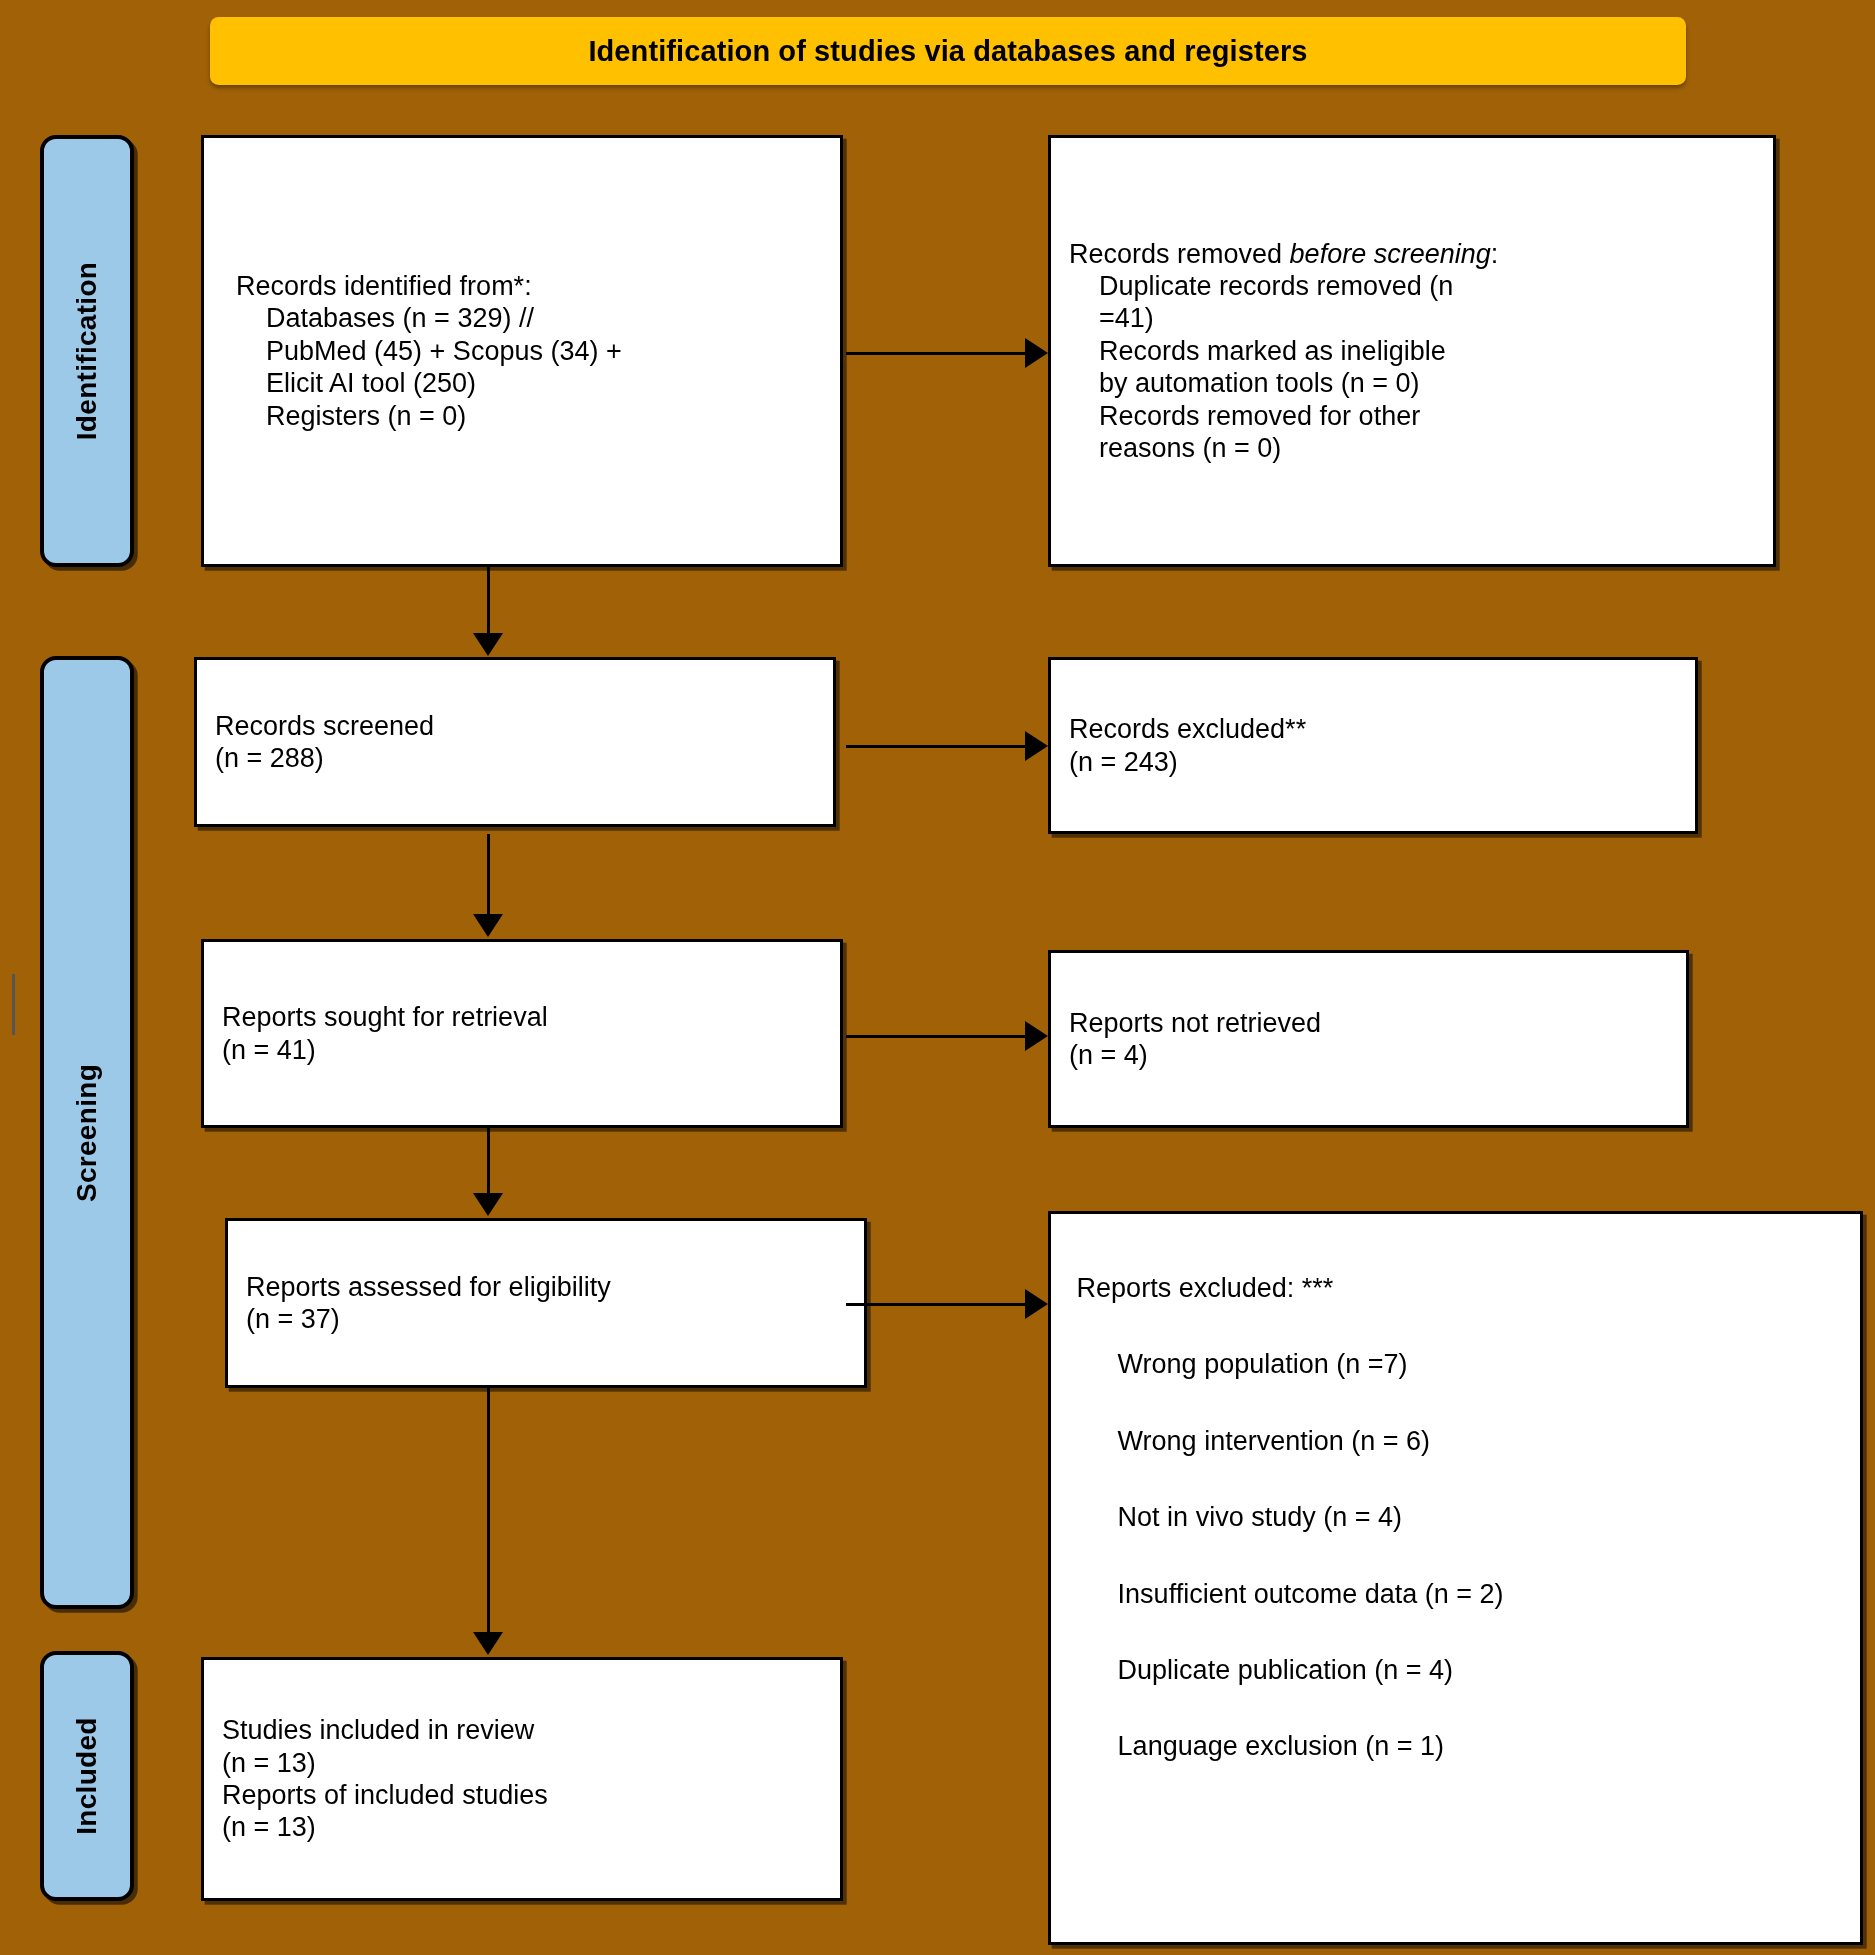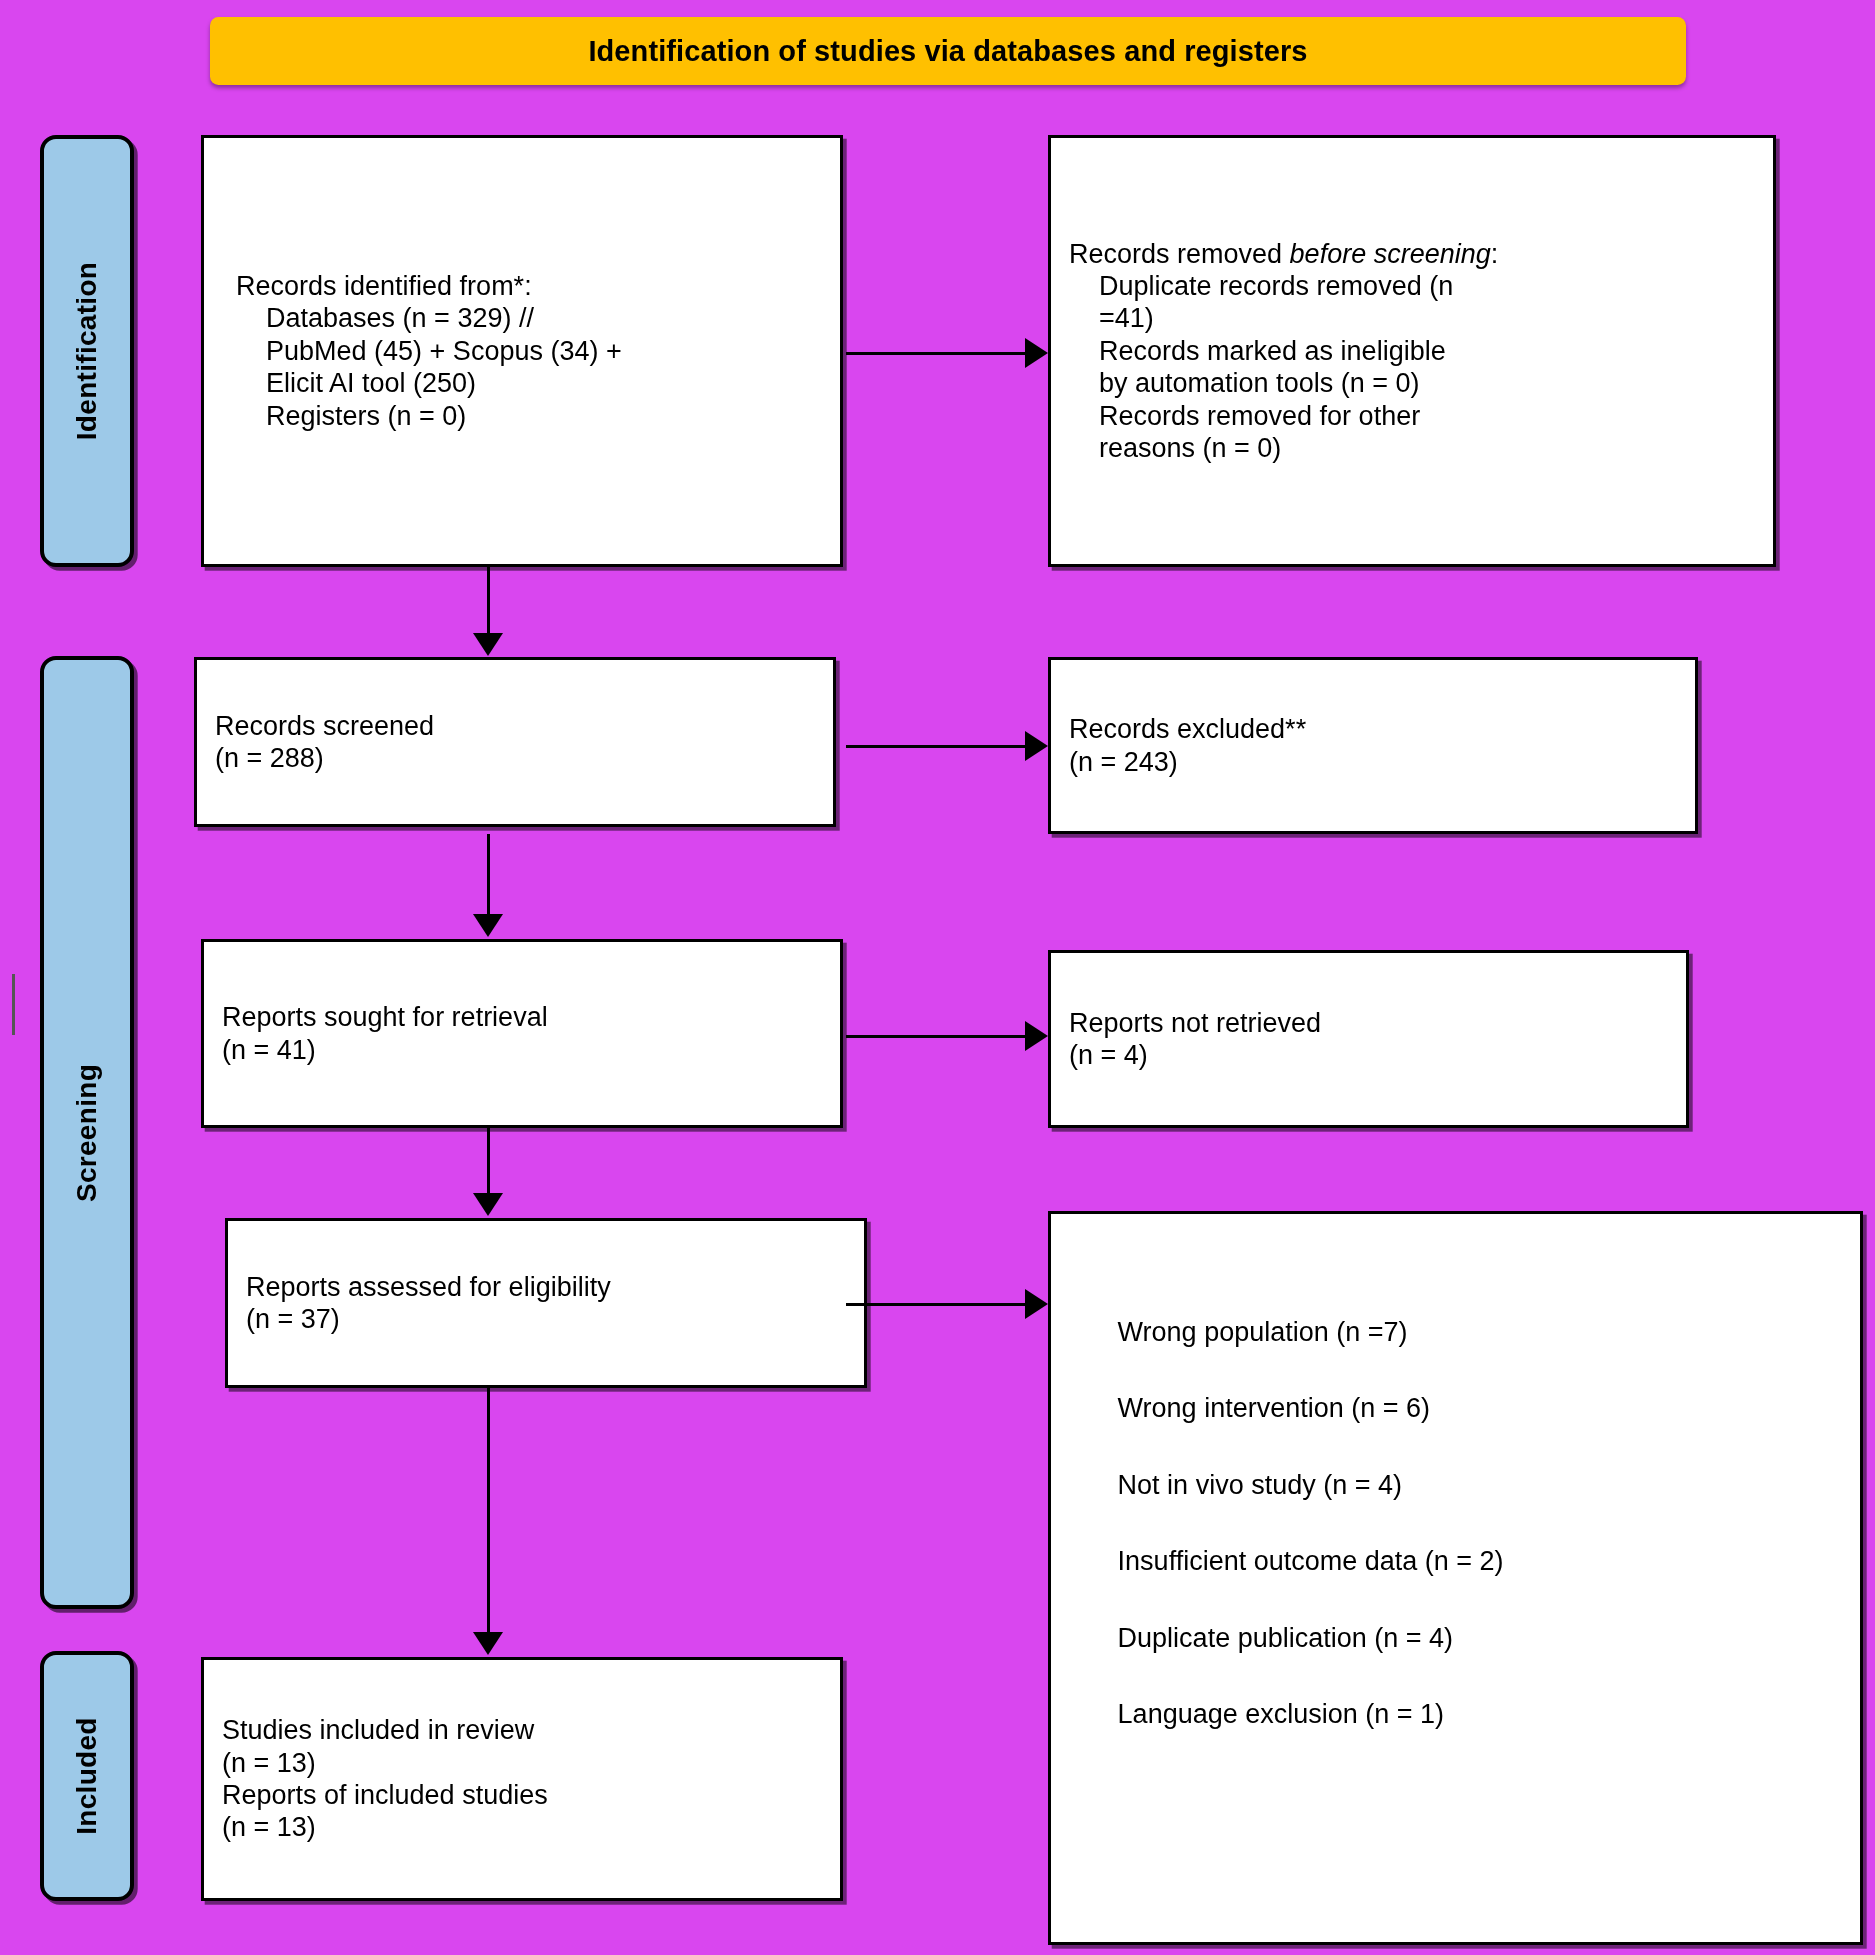--- a/index.html
+++ b/index.html
@@ -4,21 +4,21 @@
 <style>
   html, body {
     margin: 0;
     padding: 0;
     background: #ffffff;
   }
   #canvas {
     position: relative;
     width: 1876px;
     height: 1955px;
-    background: #d946ef;
+    background: #a16207;
     font-family: "Liberation Sans", sans-serif;
     overflow: hidden;
   }
 
   
   .banner {
     position: absolute;
     left: 210px;
     top: 17px;
     width: 1476px;
@@ -228,20 +228,21 @@
     <div class="arrow-v-line" style="height:68px;"></div>
     <div class="arrow-v-head" style="top:66px;"></div>
   </div>
 
   <div class="node" style="left:201px; top:1218px; width:642px; height:170px; display:flex; align-items:center;margin-left:24px;">
     <div class="node-text">Reports assessed for eligibility
 (n = 37)</div>
   </div>
 
   <div class="node" style="left:1048px; top:1211px; width:815px; height:734px; padding:58px 18px 18px 25.6px;">
+    <div class="excl-head">Reports excluded: ***</div>
     <ul class="excl-list">
       <li>Wrong population (n =7)</li>
       <li>Wrong intervention (n = 6)</li>
       <li>Not in vivo study (n = 4)</li>
       <li>Insufficient outcome data (n = 2)</li>
       <li>Duplicate publication (n = 4)</li>
       <li>Language exclusion (n = 1)</li>
     </ul>
   </div>
 

